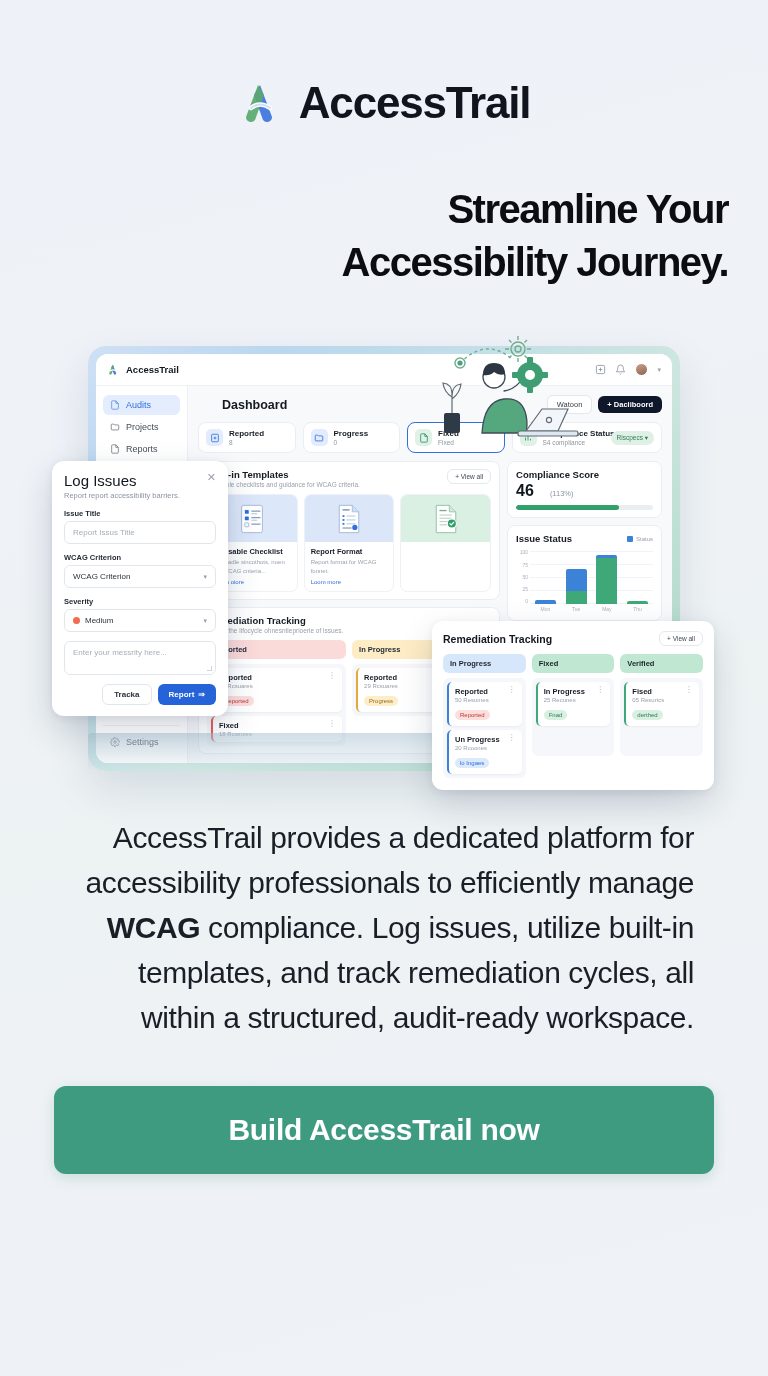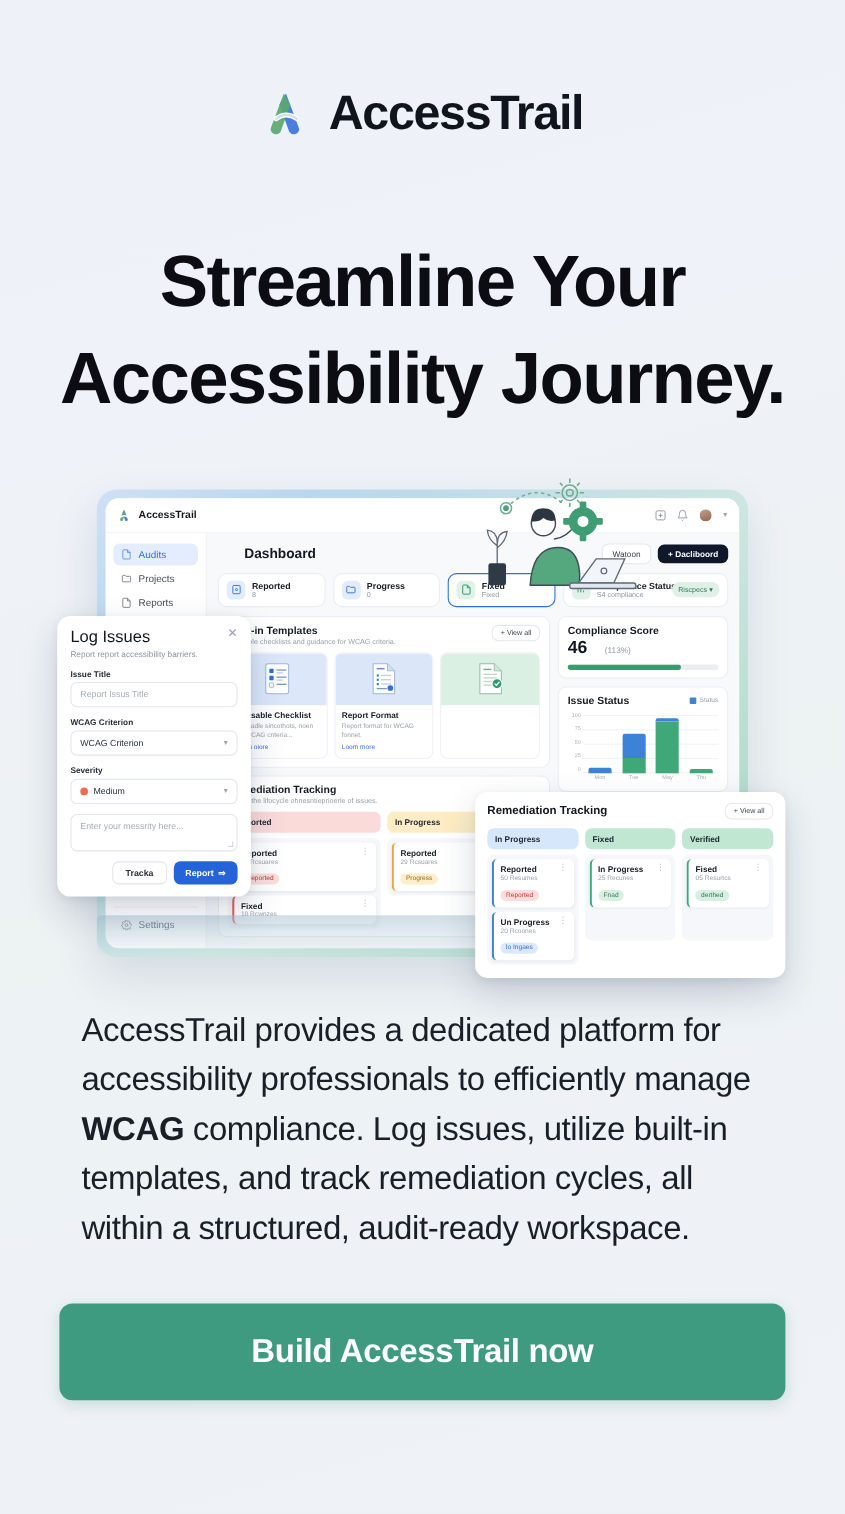--- a/index.html
+++ b/index.html
@@ -20,22 +20,22 @@
     gap: 13px; padding-top: 78px;
   }
   .brand-logo { width: 48px; height: 48px; flex: none; }
   .brand-name {
     font-size: 44px; font-weight: 700; color: #10141c;
     letter-spacing: -1.2px;
   }
 
   
   .headline {
-    margin-top: 84px; text-align: center;
-    font-size: 66px; font-weight: 700; line-height: 1.33;
+    margin-top: 55px; text-align: right;
+    font-size: 40px; font-weight: 700; line-height: 1.33;
     color: #0b0d12; letter-spacing: -1.5px;
     padding: 0 40px;
   }
 
   
   .mockup-wrap {
     position: relative;
     margin: 52px auto 0;
     width: 768px; height: 460px;
   }
@@ -278,21 +278,21 @@
 
   
   .mock-base {
     position: absolute; left: 88px; top: 392px; width: 592px; height: 36px;
     background: linear-gradient(180deg, rgba(170,195,210,.55), rgba(205,222,230,.15));
     border-radius: 4px; z-index: 2; filter: blur(.4px);
   }
 
   
   .desc {
-    margin: 14px auto 0; max-width: 680px; text-align: left;
+    margin: 14px auto 0; max-width: 680px; text-align: right;
     font-size: 30px; line-height: 1.5; color: #1a1e26; letter-spacing: -.4px;
     padding: 0 30px;
   }
   .desc b { font-weight: 700; }
 
   
   .cta-wrap { padding: 46px 54px 0; }
   .cta {
     width: 100%; height: 88px; border-radius: 12px;
     background: #3f9b7f;

